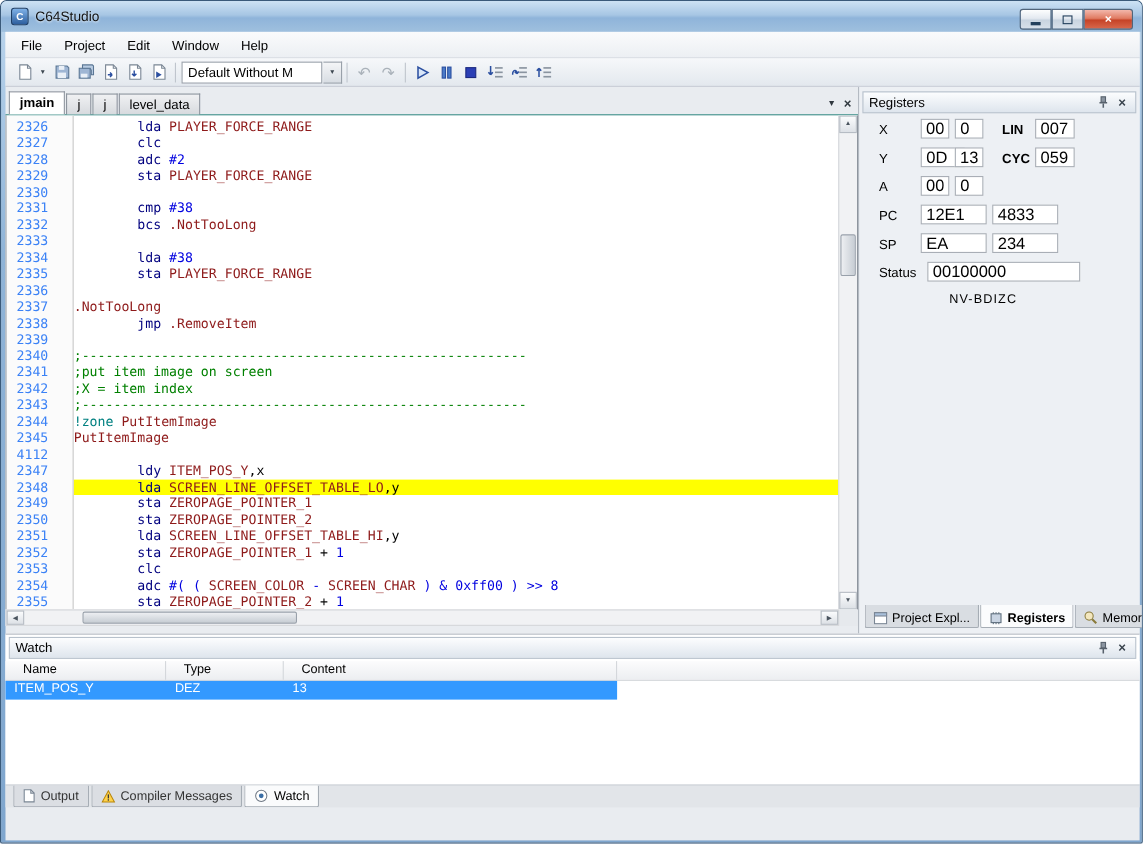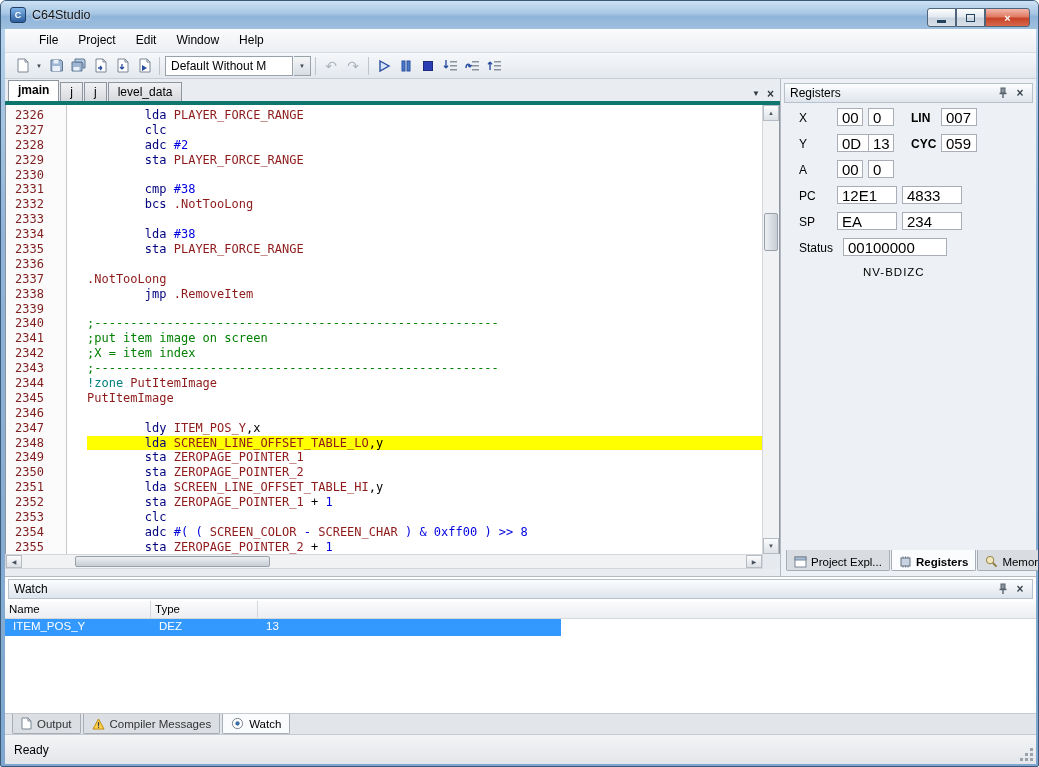--- a/index.html
+++ b/index.html
@@ -25,56 +25,56 @@
   .cap-btn:first-child { border-radius:3px 0 0 3px; }
   .cap-close { width:45px; border-radius:0 3px 3px 0;
     background:linear-gradient(#F3B8AC,#E07B62 45%,#C64327 55%,#D8684C); color:#fff; font-weight:bold; }
   .glyph-min { display:block; width:9px; height:3px; background:#23405C; margin-top:8px; }
   .glyph-max { display:block; width:9px; height:8px; border:1.5px solid #23405C; }
 
   
   .window-body { position:absolute; left:4px; top:28px; width:1031px; height:735px; background:#E9ECF0; }
 
   .menubar { height:24px; background:linear-gradient(#FAFBFC,#ECEFF3); border-bottom:1px solid #D9DDE3;
-    display:flex; padding-left:24px; }
+    display:flex; align-items:center; padding-left:4px; }
   .menu-item { padding:4px 10px; }
 
   .toolbar { height:26px; background:linear-gradient(#F6F8FA,#E3E8EE); border-bottom:1px solid #C8CDD5;
     display:flex; align-items:center; padding-left:6px; }
   .tb-btn { width:22px; height:22px; display:flex; align-items:center; justify-content:center; }
   .tb-narrow { width:12px; }
   .tb-sep { width:1px; height:18px; background:#BFC5CD; margin:0 4px; }
   .combo { width:128px; height:20px; background:#fff; border:1px solid #99A1AA;
     display:flex; align-items:center; padding:0 5px; margin:0 1px; white-space:nowrap; overflow:hidden; }
   .combo-arrow { width:17px; height:20px; border:1px solid #99A1AA; border-left:none;
     background:linear-gradient(#F4F5F7,#D8DDE3); display:flex; align-items:center; justify-content:center;
     font-size:6px; color:#3C4650; }
   .disabled-glyph { color:#AAB2BA; font-size:14px; }
 
   
   .main { position:relative; height:497px; }
   .editor-region { position:absolute; left:0; top:0; width:775px; height:497px; }
 
-  .tabstrip { position:relative; height:21px; margin-top:5px; border-bottom:4px solid #0f766e;
+  .tabstrip { position:relative; height:21px; margin-top:5px; border-bottom:1px solid #0f766e;
     display:flex; align-items:flex-end; padding-left:3px; }
   .etabs { display:flex; align-items:flex-end; }
   .etab { height:19px; padding:2px 9px 2px 9px; margin-right:1px; font-size:12px;
     background:linear-gradient(#F0F1F3,#D7DADE); border:1px solid #8E959E; border-bottom:none; }
   .etab.active { background:#FFFFFF; font-weight:bold; height:21px; }
   .tabstrip-controls { position:absolute; right:6px; top:4px; display:flex; gap:7px; color:#30383F; }
   .tabstrip-controls span { font-size:8px; line-height:12px; }
   .tabstrip-controls .x { font-size:12px; line-height:12px; font-weight:bold; }
 
   .editor { position:relative; height:449px; background:#fff; display:flex;
     border-left:1px solid #8E959E; border-right:1px solid #8E959E; overflow:hidden; }
   .gutter { width:61px; background:#FBFBFB; border-right:1px solid #C9C9C9; padding:3px 0 0 9px;
-    font-family:"DejaVu Sans Mono",monospace; font-size:12px; line-height:14.9px; color:#7f1d1d; }
+    font-family:"DejaVu Sans Mono",monospace; font-size:12px; line-height:14.9px; color:#3b82f6; }
   .gutnum { height:14.9px; }
   .code { flex:1; padding-top:3px; font-family:"DejaVu Sans Mono",monospace; font-size:12px;
-    line-height:14.9px; white-space:pre; overflow:hidden;margin-left:20px; }
+    line-height:14.9px; white-space:pre; overflow:hidden; }
   .codeline { height:14.9px; }
   .codeline.hl { background:#FFFF00; }
   .tk-pl { color:#000000; }
   .tk-op { color:#00007F; }
   .tk-sym { color:#8E1A1A; }
   .tk-num { color:#0000E0; }
   .tk-cm { color:#008000; }
   .tk-dir { color:#008080; }
 
   .vscroll { position:relative; width:17px; background:#F1F2F4; border-left:1px solid #D4D6DA; }
@@ -115,21 +115,21 @@
     background:#D9DDE2; border:1px solid #A6ADB5; border-top:none; font-size:11.5px;
     border-radius:0 0 2px 2px; white-space:nowrap; }
   .ptab.active { background:#FBFCFD; font-weight:bold; }
   .tab-icon { display:flex; align-items:center; }
 
   
   .watch-panel { position:relative; height:137px; background:#fff; border-top:1px solid #B4BAC2; }
   .watch-panel .panel-header { margin:2px 3px 2px 3px; }
   .watch-header { display:flex; height:18px; background:linear-gradient(#FCFCFD,#ECEEF1);
     border-bottom:1px solid #D4D7DB; font-size:11.5px; }
-  .wcol { padding:2px 4px; border-right:1px solid #D4D7DB; }
+  .wcol { padding:2px 16px; border-right:1px solid #D4D7DB; }
   .wcol0 { width:146px; } .wcol1 { width:107px; } .wcol2 { width:303px; }
   .watch-row { display:flex; height:17px; width:556px; font-size:11.5px; }
   .watch-row.selected { background:#3399FF; color:#fff; }
   .wcell { padding:1px 8px; overflow:hidden; white-space:nowrap; }
 
   
   .bottom-tabs { height:21px; background:#E2E5E9; border-top:1px solid #C6CAD0;
     display:flex; padding-left:7px; }
   .btab { height:20px; padding:1px 8px; margin-right:2px; display:flex; align-items:center; gap:5px;
     background:#DBDEE3; border:1px solid #A6ADB5; border-top:none; font-size:11.5px;
@@ -330,21 +330,21 @@
               <div class="gutnum">2336</div>
               <div class="gutnum">2337</div>
               <div class="gutnum">2338</div>
               <div class="gutnum">2339</div>
               <div class="gutnum">2340</div>
               <div class="gutnum">2341</div>
               <div class="gutnum">2342</div>
               <div class="gutnum">2343</div>
               <div class="gutnum">2344</div>
               <div class="gutnum">2345</div>
-              <div class="gutnum">2346</div>
+              <div class="gutnum">4112</div>
               <div class="gutnum">2347</div>
               <div class="gutnum">2348</div>
               <div class="gutnum">2349</div>
               <div class="gutnum">2350</div>
               <div class="gutnum">2351</div>
               <div class="gutnum">2352</div>
               <div class="gutnum">2353</div>
               <div class="gutnum">2354</div>
               <div class="gutnum">2355</div>
             </div>
@@ -410,21 +410,21 @@
 
           <span class="rl" style="left:18px;top:86px">PC</span>
           <input class="rb" style="left: 56px; top: 83px; width: 60px;" readonly="" value="12E1">
           <input class="rb" style="left: 121px; top: 83px; width: 60px;" readonly="" value="4833">
 
           <span class="rl" style="left:18px;top:112px">SP</span>
           <input class="rb" style="left: 56px; top: 109px; width: 60px;" readonly="" value="EA">
           <input class="rb" style="left: 121px; top: 109px; width: 60px;" readonly="" value="234">
 
           <span class="rl" style="left:18px;top:138px">Status</span>
-          <input class="rb" style="left: 62px; top: 135px; width: 104px;" readonly="" value="00100000">
+          <input class="rb" style="left: 62px; top: 135px; width: 139px;" readonly="" value="00100000">
 
           <span class="flags">NV-BDIZC</span>
         </div>
 
         <div class="panel-tabs">
             <div class="ptab">
               <span class="tab-icon">
                 <svg width="13" height="12" viewBox="0 0 13 12">
                   <rect x="1" y="1" width="11" height="10" fill="#fff" stroke="#7A8694"></rect>
                   <rect x="1" y="1" width="11" height="3" fill="#A8BFDA" stroke="#7A8694"></rect>
@@ -471,20 +471,21 @@
               </svg>
             </span>
         </span>
         <span class="ph-btn">
             <span class="x">×</span>
           </span>
       </div>
       <div class="watch-header">
           <div class="wcol wcol0">Name</div>
           <div class="wcol wcol1">Type</div>
+          <div class="wcol wcol2">Content</div>
         </div>
       <div>
           <div class="watch-row selected">
             <div class="wcell wcol0">ITEM_POS_Y</div>
             <div class="wcell wcol1">DEZ</div>
             <div class="wcell wcol2">13</div>
           </div>
         </div>
     </div>
 
@@ -512,26 +513,15 @@
           <span class="tab-icon">
             <svg width="13" height="13" viewBox="0 0 14 14">
               <circle cx="7" cy="7" r="5.5" fill="#fff" stroke="#6E7884"></circle>
               <circle cx="7" cy="7" r="2.3" fill="#3A6EA5"></circle>
             </svg>
           </span>
           <span>Watch</span>
         </div>
       </div>
 
-    <div class="statusbar">
-      <span>Ready</span>
-      <span class="grip">
-        <i style="right:0;bottom:0"></i>
-          <i style="right:0;bottom:5px"></i>
-          <i style="right:0;bottom:10px"></i>
-        <i style="right:5px;bottom:0"></i>
-          <i style="right:5px;bottom:5px"></i>
-          <i style="right:10px;bottom:0"></i>
-      </span>
-    </div>
 
   </div>
 </div>
 
 </body></html>

